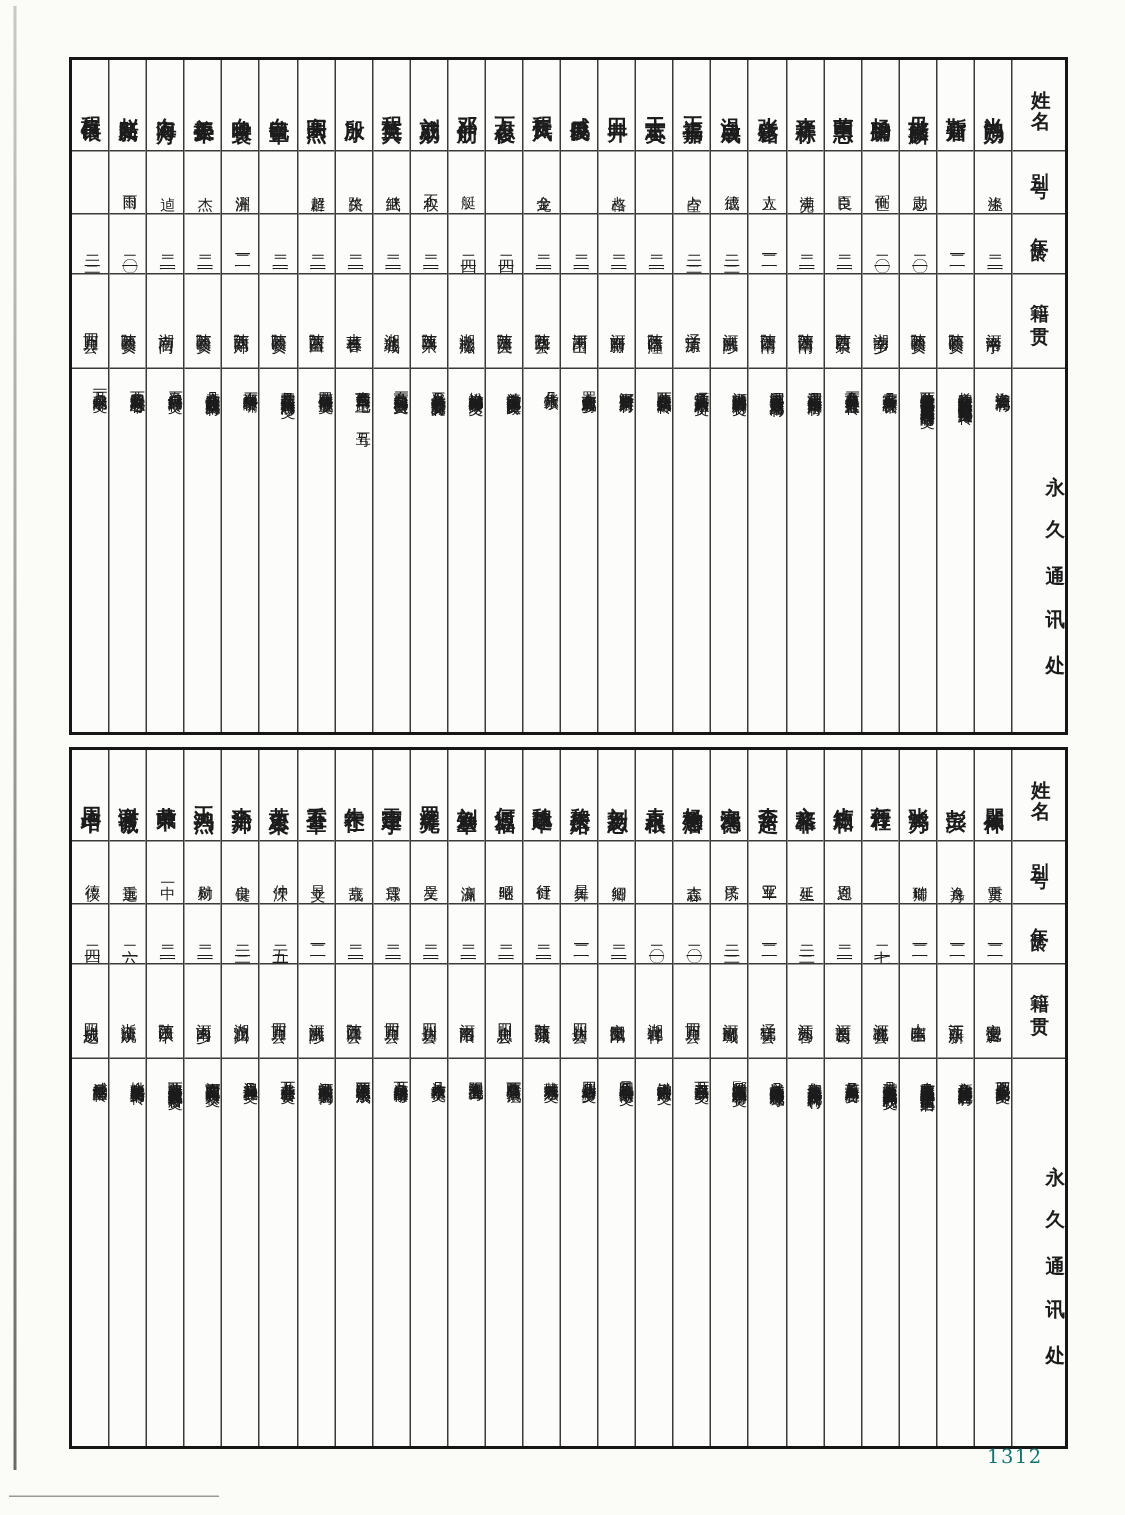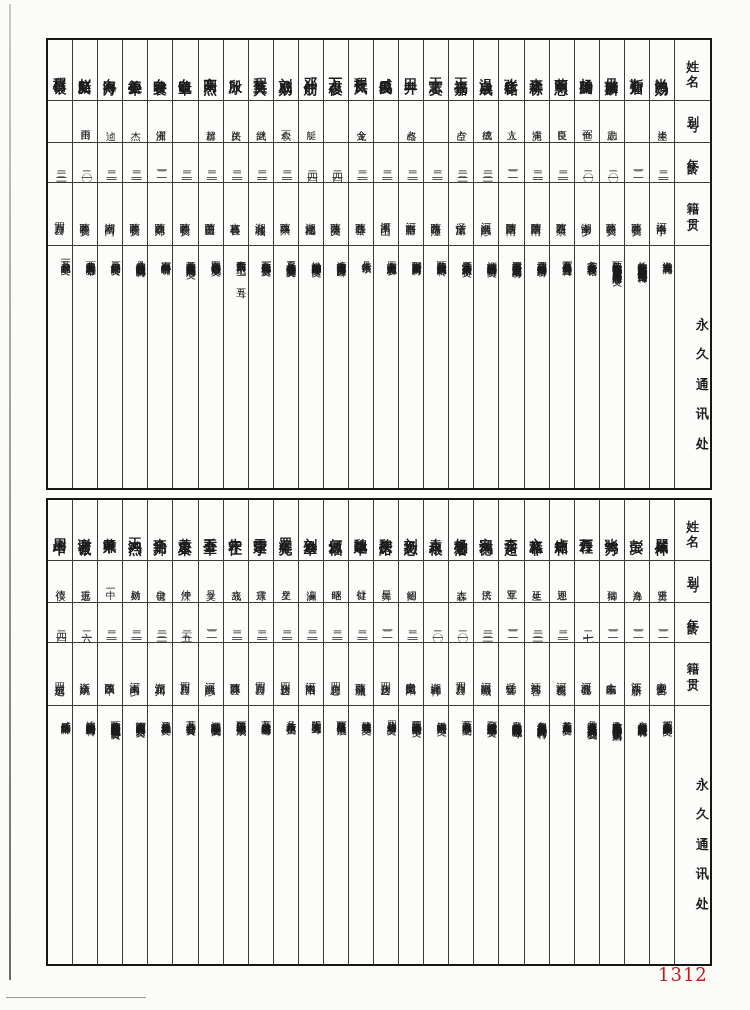--- a/index.html
+++ b/index.html
@@ -58,21 +58,21 @@
   }
   .hdr .cell{font-weight:bold;justify-content:flex-start;}
   .hdr .c-name{font-size:13px;letter-spacing:14px;padding-top:10px;}
   .hdr .c-alias{font-size:12px;letter-spacing:6px;padding-top:5px;}
   .hdr .c-age{font-size:12px;letter-spacing:5px;padding-top:5px;}
   .hdr .c-origin{font-size:12.5px;letter-spacing:16px;padding-top:9px;}
   .hdr .c-address{font-size:13px;letter-spacing:30px;padding-top:60px;}
   .page-number{
     position:absolute;left:658px;top:964px;
     font-family:"DejaVu Serif","Liberation Serif",serif;
-    font-size:18px;color:#b91c1c;letter-spacing:1px;
+    font-size:13px;color:#0f766e;letter-spacing:1px;
   }
 </style>
 </head>
 <body>
 
 <div class="page">
   <div class="scan-edge-left"></div>
   <div class="scan-edge-bottom"></div>
 
   <div class="vtable top">

